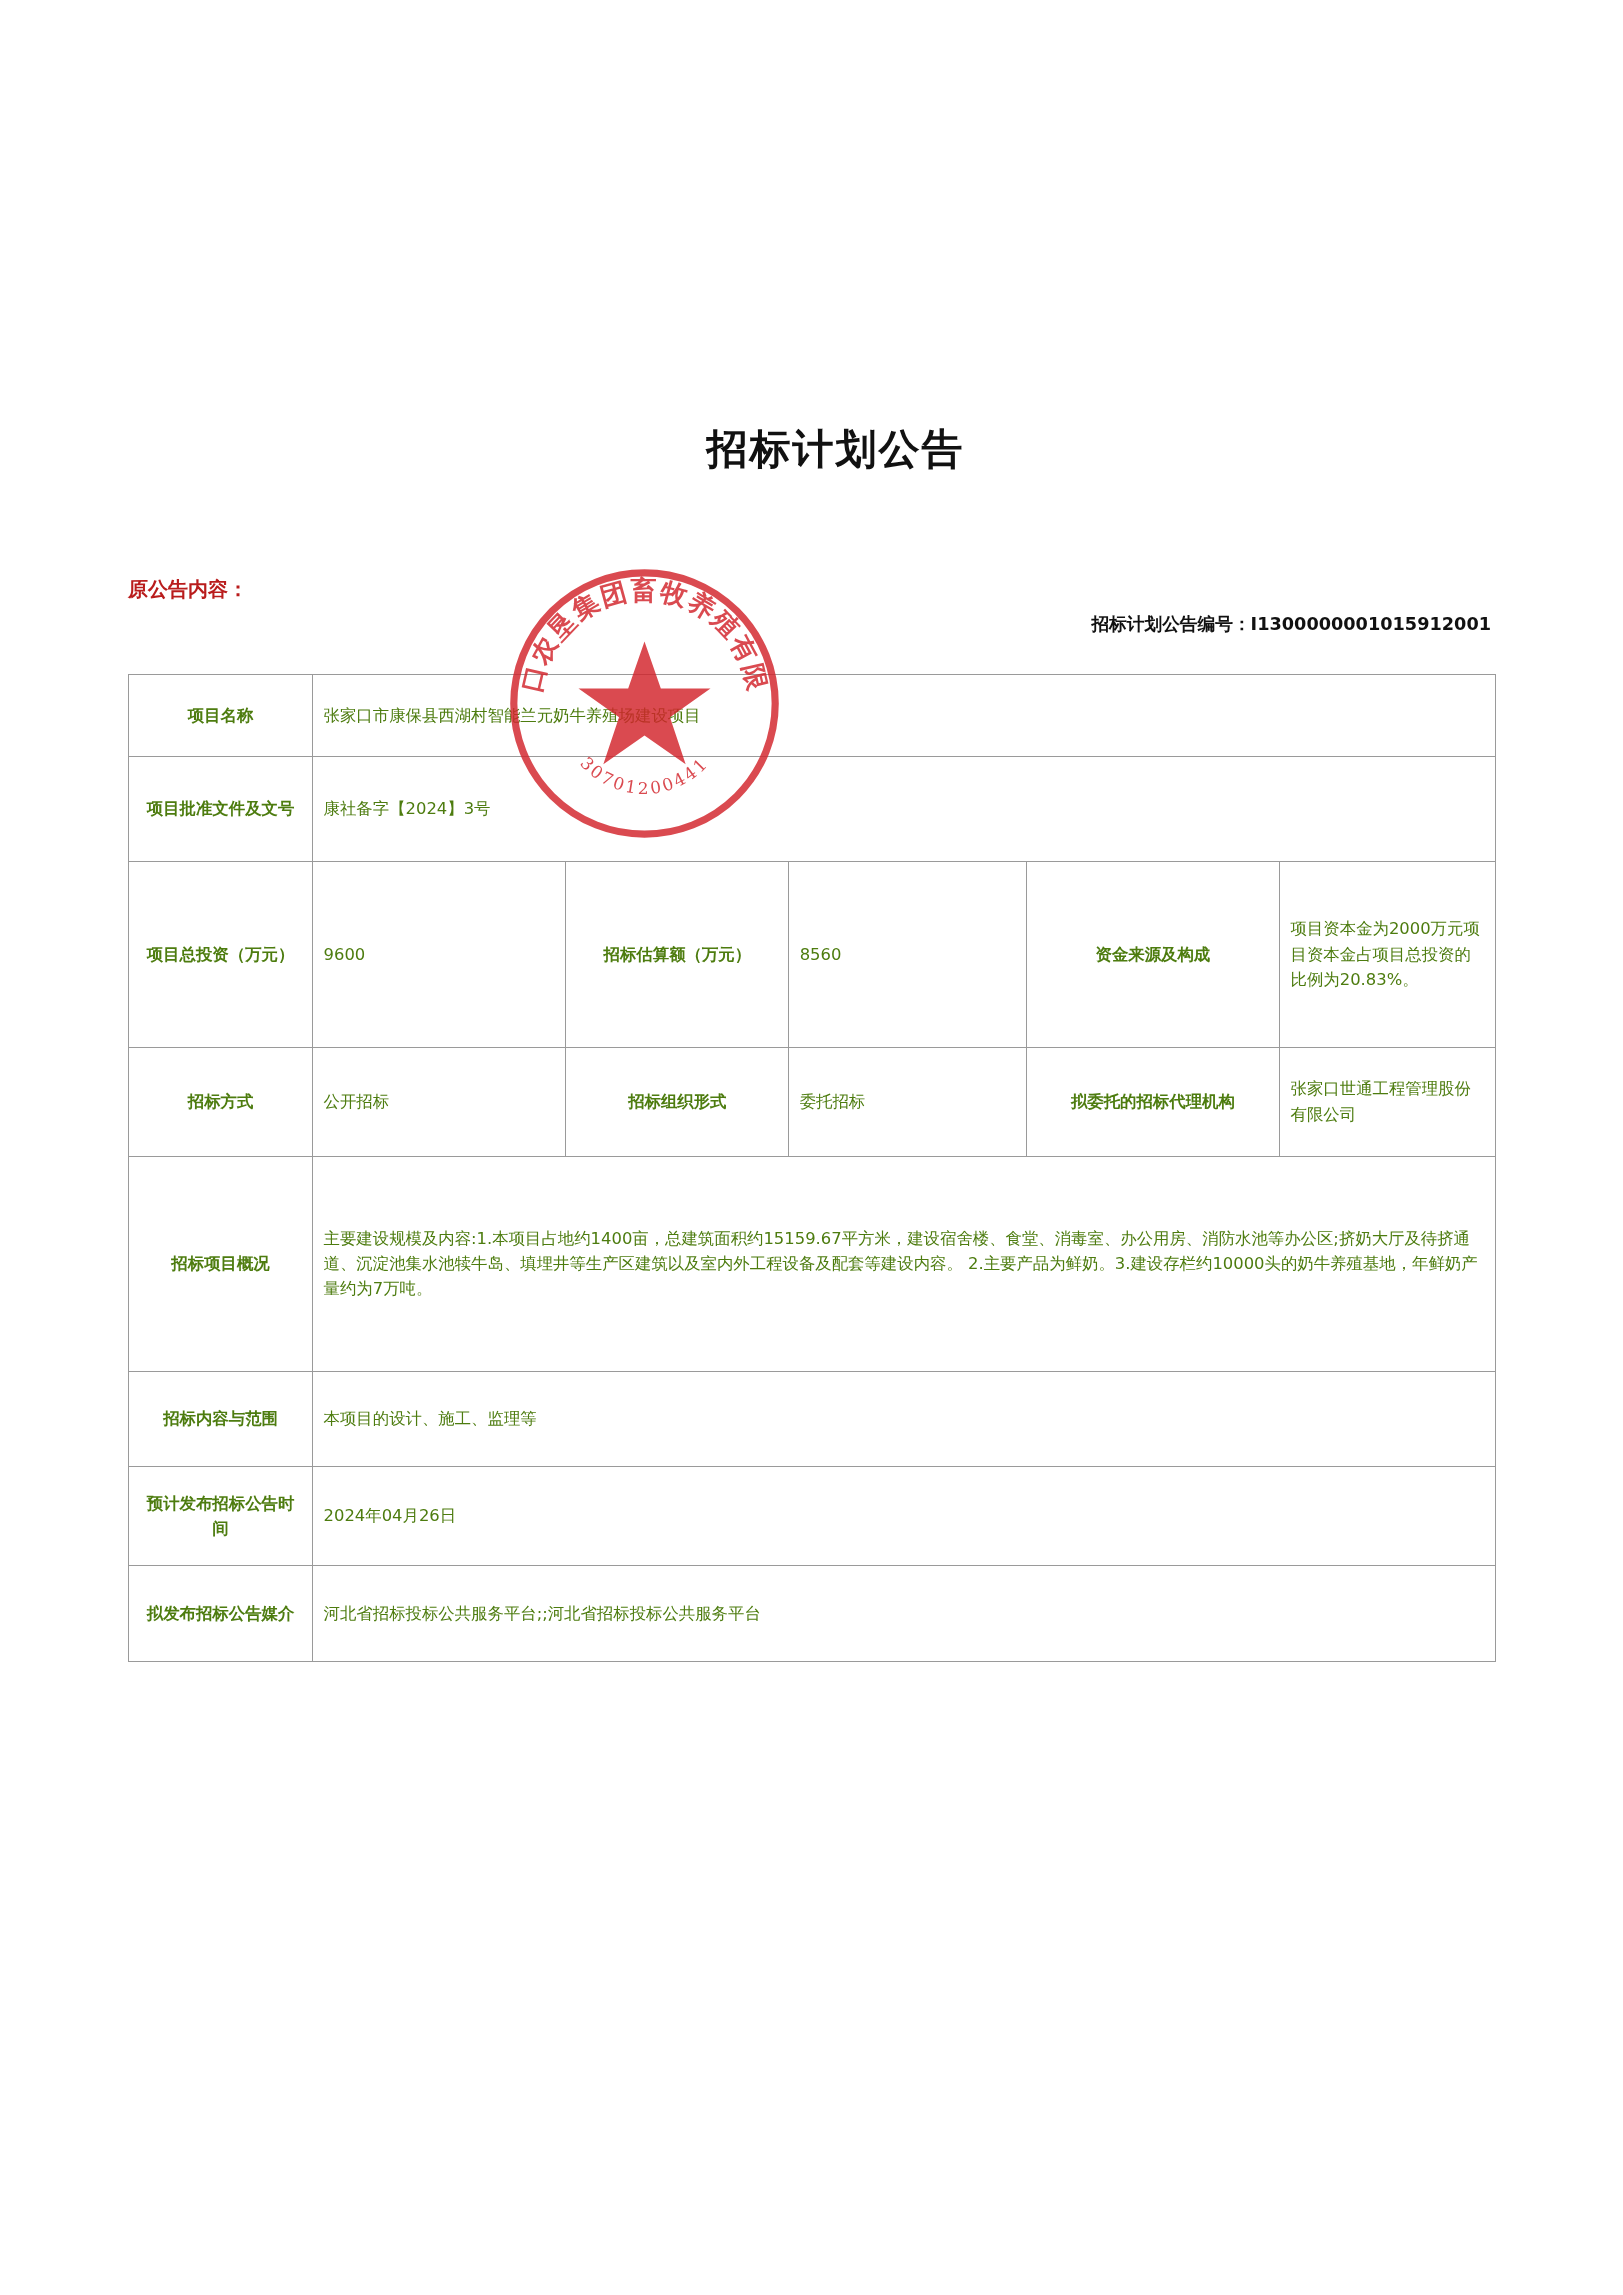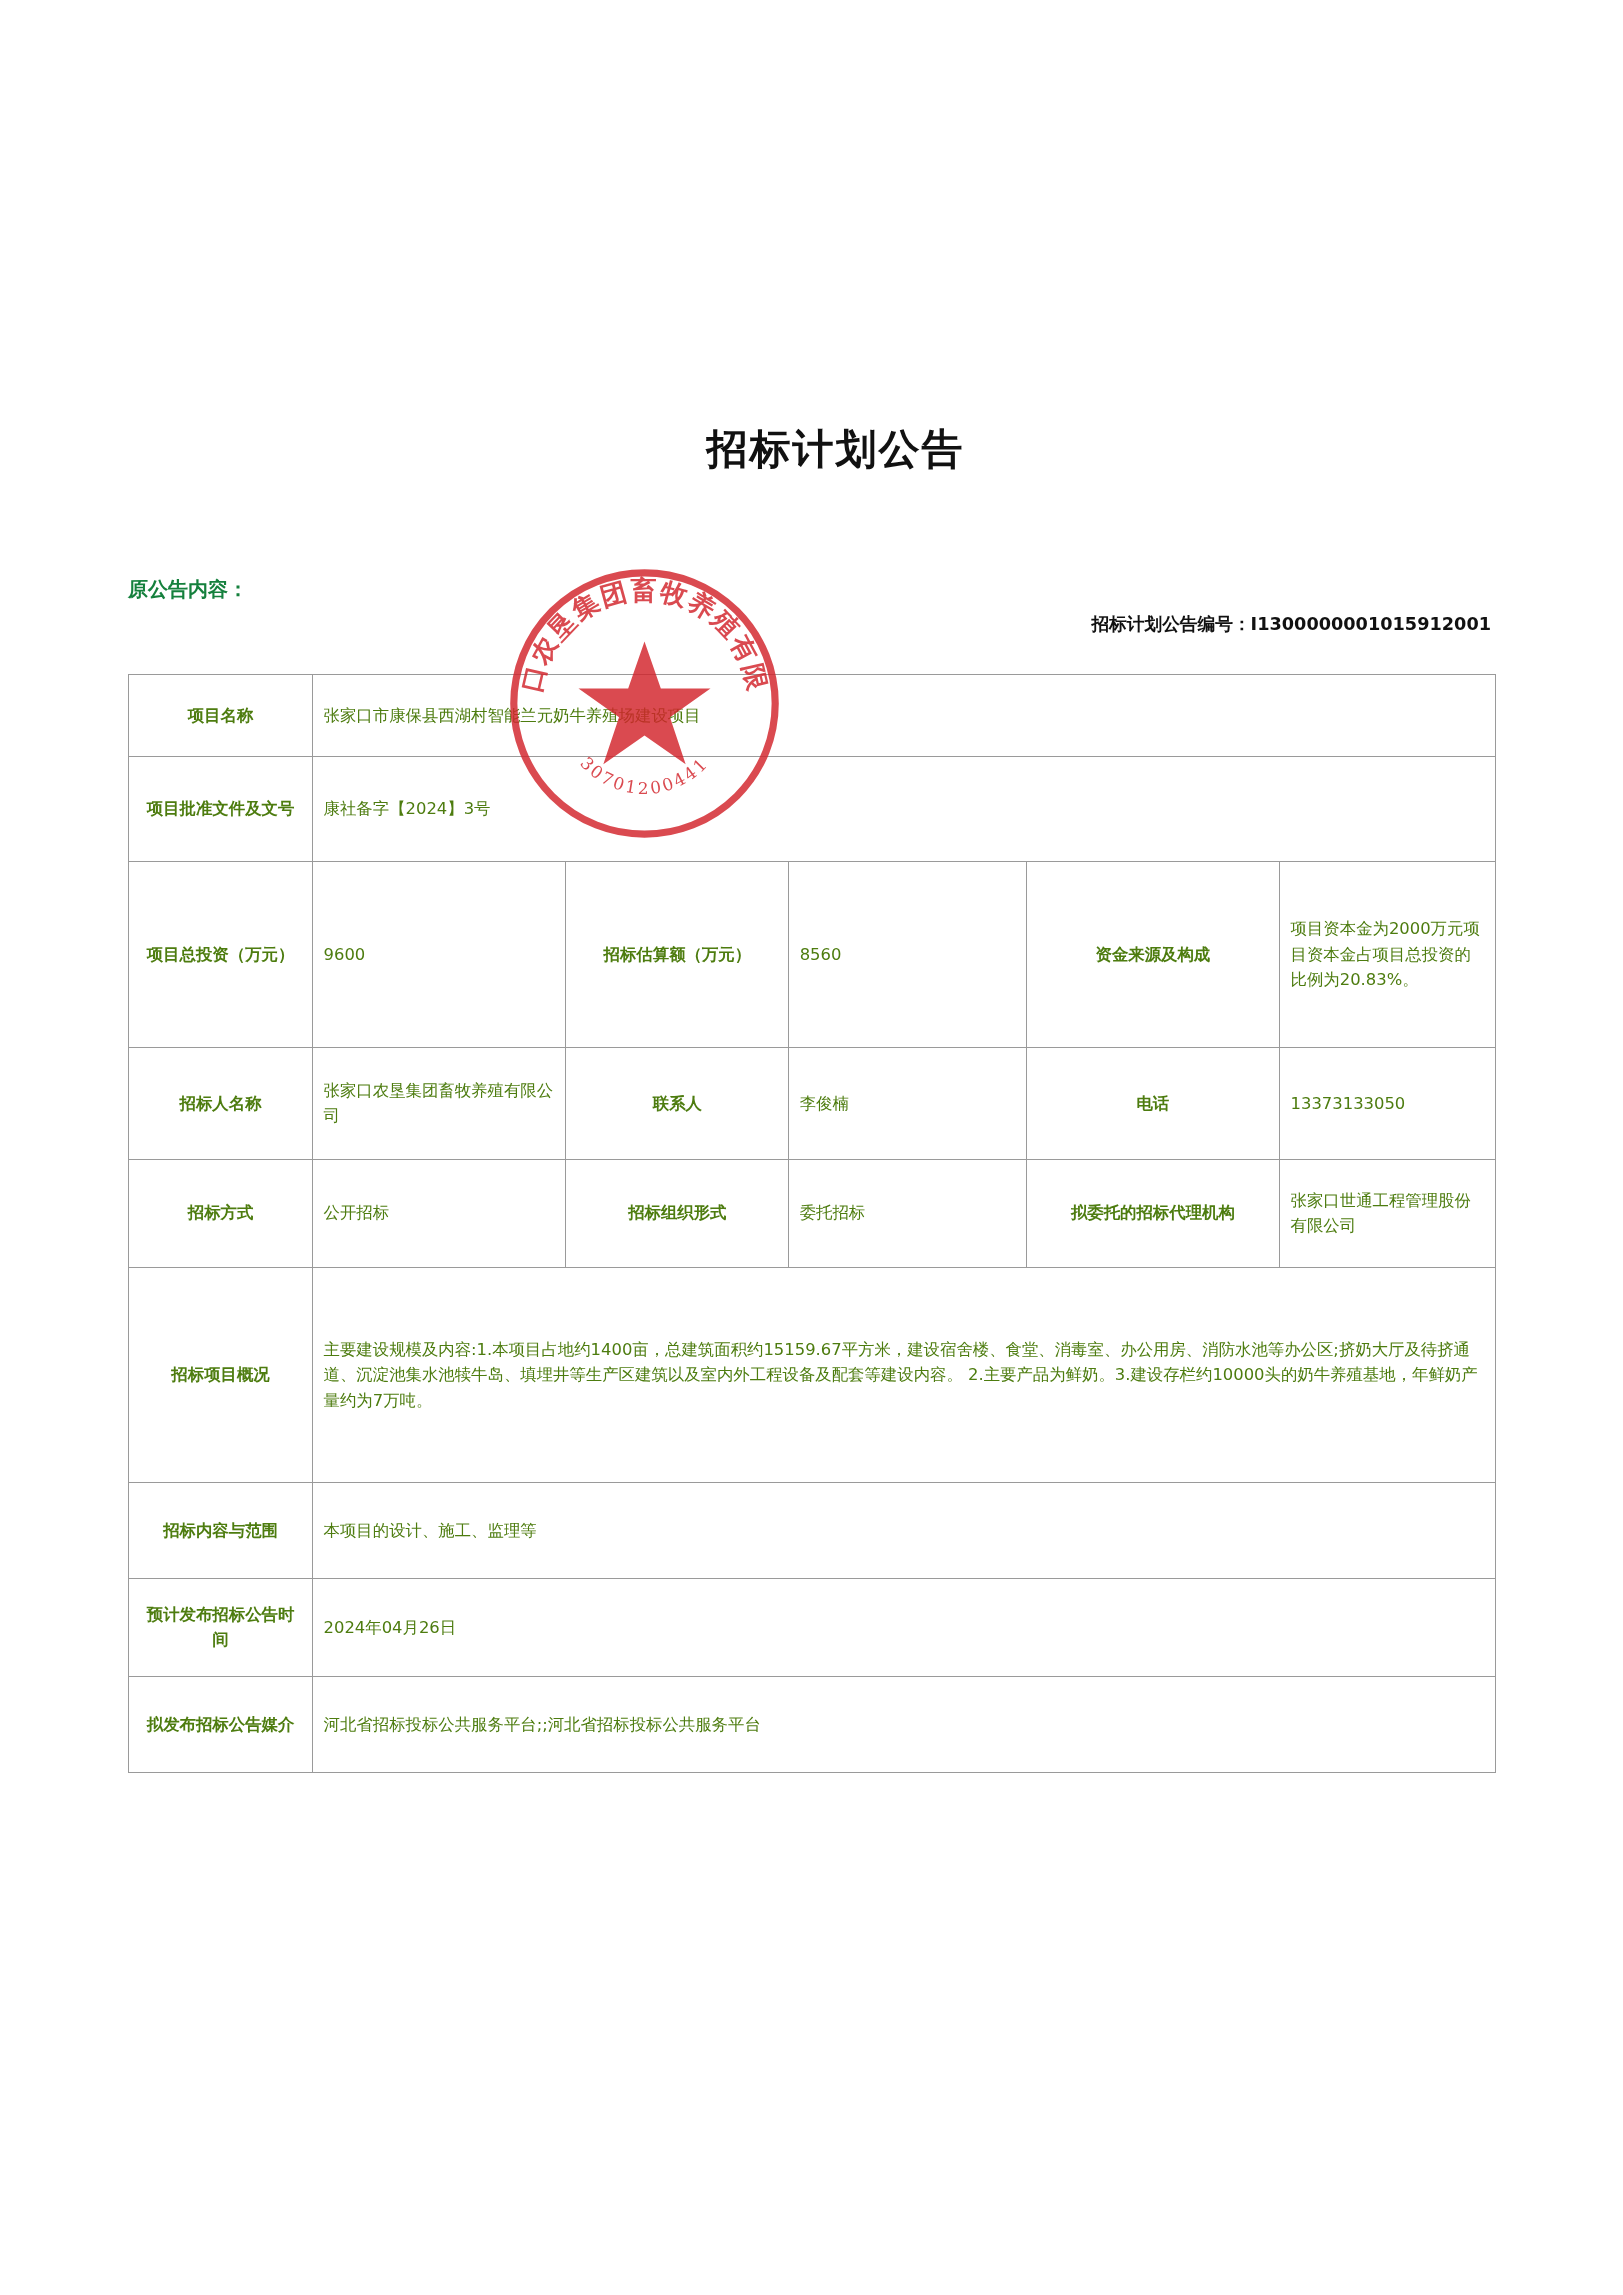--- a/index.html
+++ b/index.html
@@ -33,21 +33,21 @@
     letter-spacing: 2px;
     color: #111;
     padding-left: 12px;
   }
   .orig-label {
     position: absolute;
     left: 128px;
     top: 576px;
     font-size: 20px;
     font-weight: bold;
-    color: #15803d;
+    color: #b91c1c;
   }
   .plan-no {
     position: absolute;
     right: 132px;
     top: 612px;
     font-size: 17.7px;
     font-weight: bold;
     color: #111;
     white-space: nowrap;
   }
@@ -139,28 +139,20 @@
         <td class="val" colspan="5">康社备字【2024】3号</td>
       </tr>
       <tr class="r-invest">
         <td class="lbl">项目总投资（万元）</td>
         <td class="val">9600</td>
         <td class="lbl">招标估算额（万元）</td>
         <td class="val">8560</td>
         <td class="lbl">资金来源及构成</td>
         <td class="val-top">项目资本金为2000万元项目资本金占项目总投资的比例为20.83%。</td>
       </tr>
-      <tr class="r-bidder">
-        <td class="lbl">招标人名称</td>
-        <td class="val">张家口农垦集团畜牧养殖有限公司</td>
-        <td class="lbl">联系人</td>
-        <td class="val">李俊楠</td>
-        <td class="lbl">电话</td>
-        <td class="val">13373133050</td>
-      </tr>
       <tr class="r-mode">
         <td class="lbl">招标方式</td>
         <td class="val">公开招标</td>
         <td class="lbl">招标组织形式</td>
         <td class="val">委托招标</td>
         <td class="lbl">拟委托的招标代理机构</td>
         <td class="val">张家口世通工程管理股份有限公司</td>
       </tr>
       <tr class="r-overview">
         <td class="lbl">招标项目概况</td>

